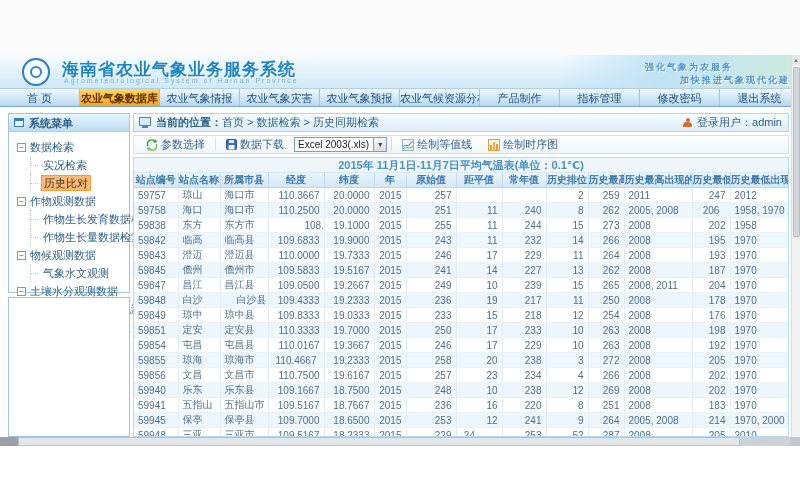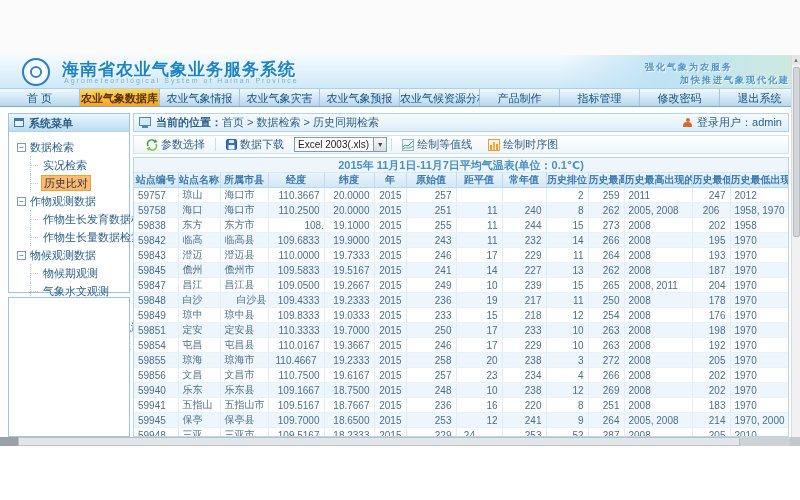--- a/index.html
+++ b/index.html
@@ -138,21 +138,20 @@
       <div class="tree-parent">
         <span class="expand-box">−</span>
         <span>作物观测数据</span>
       </div>
       <div class="tree-child"><span class="lbl">作物生长发育数据检索</span></div>
       <div class="tree-child"><span class="lbl">作物生长量数据检索</span></div>
       <div class="tree-parent">
         <span class="expand-box">−</span>
         <span>物候观测数据</span>
       </div>
-      <div class="tree-child"><span class="lbl">物候期观测</span></div>
       <div class="tree-child"><span class="lbl">气象水文观测</span></div>
       <div class="tree-parent">
         <span class="expand-box">−</span>
         <span>土壤水分观测数据</span>
       </div>
       <div class="tree-child"><span class="lbl">自动站土壤水分观测</span></div>
       <div class="tree-child"><span class="lbl">土壤水文物理特性</span></div>
     </div>
 </div>
 <div id="side-box-2" class="abs side-box"></div>

